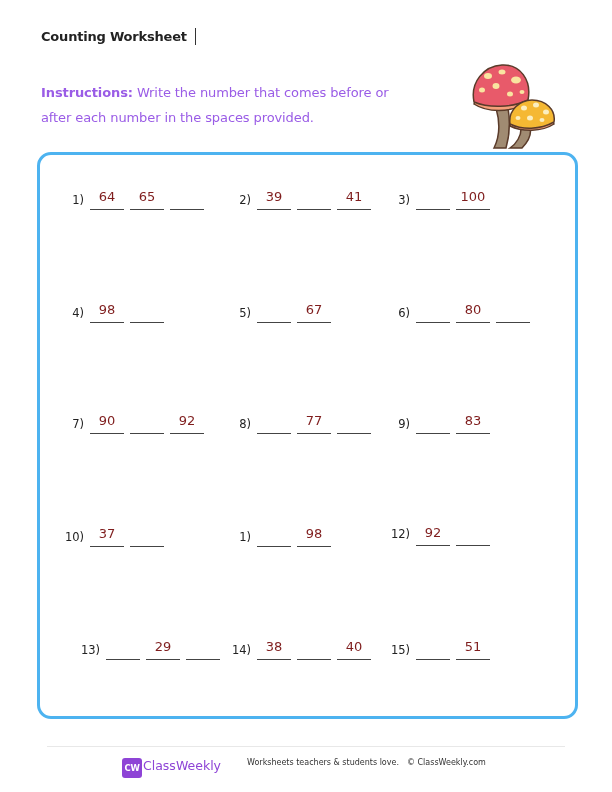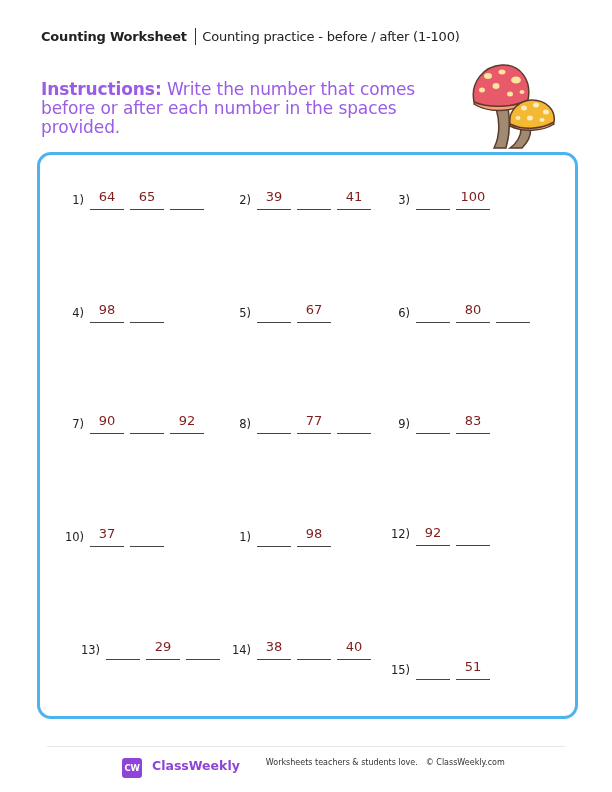--- a/index.html
+++ b/index.html
@@ -2,41 +2,40 @@
 <html><head>
   <meta charset="utf-8">
   <style>
     * { box-sizing: border-box; margin: 0; padding: 0; }
     html, body { width: 612px; height: 792px; background: #ffffff; overflow: hidden; }
     body { position: relative; font-family: "DejaVu Sans", "Liberation Sans", sans-serif; color: #222; }
     .header { position: absolute; left: 41px; top: 28px; display: flex; align-items: center; white-space: nowrap; }
     .title { font-size: 13px; font-weight: bold; color: #222; letter-spacing: -0.2px; }
     .sep { width: 1.5px; height: 17px; background: #333; margin: 0 6px 0 8px; }
     .subtitle { font-size: 13px; color: #222; letter-spacing: -0.2px; }
-    .instructions { position: absolute; left: 41px; top: 80px; width: 380px; font-size: 17px; line-height: 19px; color: #9a5ce6; letter-spacing: -0.1px; }
+    .instructions { position: absolute; left: 41px; top: 80px; width: 380px; font-size: 13px; line-height: 25px; color: #9a5ce6; letter-spacing: -0.1px; }
     .instructions b { font-weight: bold; }
     .mushroom { position: absolute; left: 466px; top: 60px; width: 100px; height: 92px; }
     .box { position: absolute; left: 37px; top: 152px; width: 541px; height: 567px; border: 3px solid #4db3f0; border-radius: 14px; }
     .problem { position: absolute; display: flex; align-items: flex-end; height: 24px; }
     .plabel { font-size: 11.5px; color: #222; text-align: right; margin-right: 6px; padding-bottom: 3px; }
     .blank { width: 34px; height: 22px; border-bottom: 1.2px solid #444; margin-right: 6px; font-size: 13px; text-align: center; line-height: 18px; color: #7f1d1d; }
     .footer-line { position: absolute; left: 47px; top: 746px; width: 518px; height: 1px; background: #e8e8e8; }
     .footer { position: absolute; left: 122px; top: 758px; display: flex; align-items: flex-start; white-space: nowrap; }
     .logo { width: 20px; height: 20px; border-radius: 3px; background: #8e44d6; color: #fff; font-size: 8.5px; font-weight: bold; display: flex; align-items: center; justify-content: center; letter-spacing: -0.3px; }
-    .brand { font-size: 12.5px; font-weight: bold; color: #8e44d6; margin-left: 10px; margin-right: 26px; }
+    .brand { font-size: 12.5px; font-weight: normal; color: #8e44d6; margin-left: 1px; margin-right: 26px; }
     .tagline { font-size: 8px; color: #333; }
     .copy { font-size: 8px; color: #333; margin-left: 8px; }
   </style>
 </head>
 <body>
 
 <div class="header">
   <span class="title">Counting Worksheet</span>
   <span class="sep"></span>
-  <span class="subtitle">Counting practice - before / after (1-100)</span>
 </div>
 
 <div class="instructions">
   <b>Instructions:</b><span> Write the number that comes before or after each number in the spaces provided.</span>
 </div>
 
 <svg class="mushroom" viewBox="0 0 100 92">
 
   <path d="M30 48 C34 62 34 76 28 88 L40 88 C44 74 44 60 42 48 Z" fill="#a08b72" stroke="#5a3b2a" stroke-width="1.5"></path>
 
@@ -140,21 +139,21 @@
   <span class="blank"></span>
   <span class="blank">29</span>
   <span class="blank"></span>
 </div>
 <div class="problem" style="left:219px; top:636px;justify-content:center;">
   <span class="plabel" style="width:32px">14)</span>
   <span class="blank">38</span>
   <span class="blank"></span>
   <span class="blank">40</span>
 </div>
-<div class="problem" style="left:378px; top:636px;margin-top:20px;">
+<div class="problem" style="left:378px; top:636px;">
   <span class="plabel" style="width:32px">15)</span>
   <span class="blank"></span>
   <span class="blank">51</span>
 </div>
 
 <div class="footer-line"></div>
 <div class="footer">
   <span class="logo">CW</span>
   <span class="brand">ClassWeekly</span>
   <span class="tagline">Worksheets teachers &amp; students love.</span>

